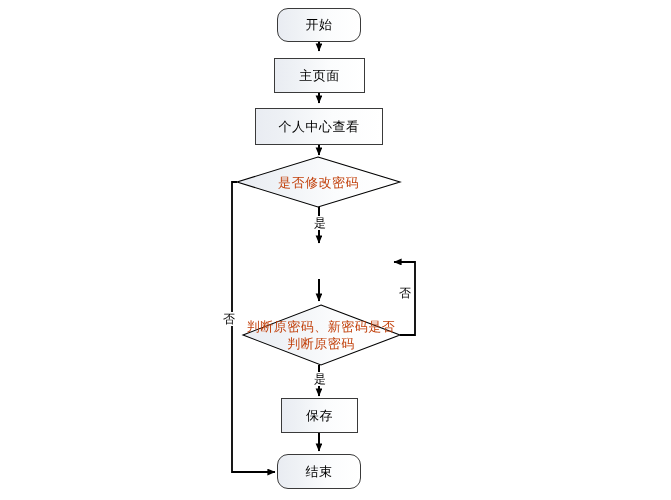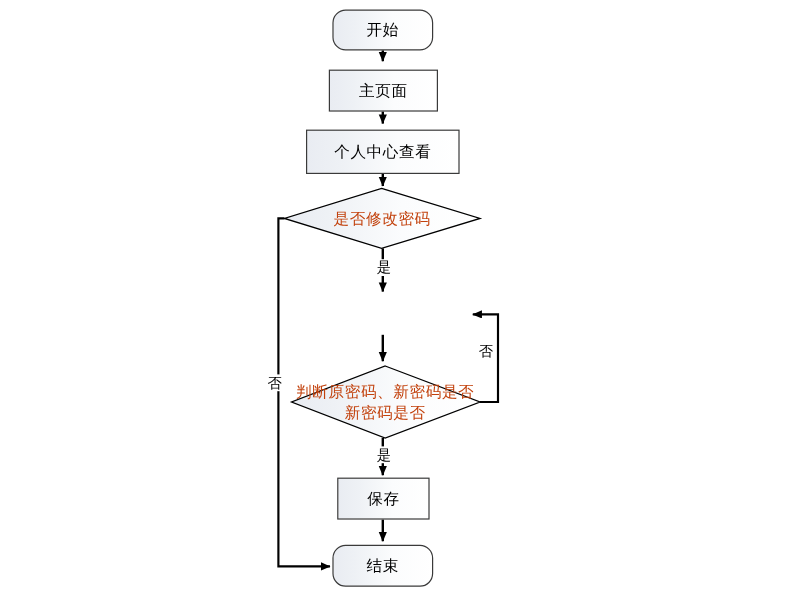--- a/index.html
+++ b/index.html
@@ -123,21 +123,21 @@
     <span>主页面</span>
   </div>
 
   <div class="diamond-label" style="left:237px; top:172px; width:163px; height:20px;">
     <span>是否修改密码</span>
   </div>
 
 
   <div class="diamond-label" style="left:232px; top:318px; width:178px; height:34px; flex-direction:column;">
     <span>判断原密码、新密码是否</span>
-    <span>新密码是否</span>
+    <span>判断原密码</span>
   </div>
 
   <div class="node box terminator" style="left:277px; top:454px; width:84px; height:35px;">
     <span>结束</span>
   </div>
 
   <div class="node box" style="left:281px; top:398px; width:77px; height:35px;">
     <span>保存</span>
   </div>
 

